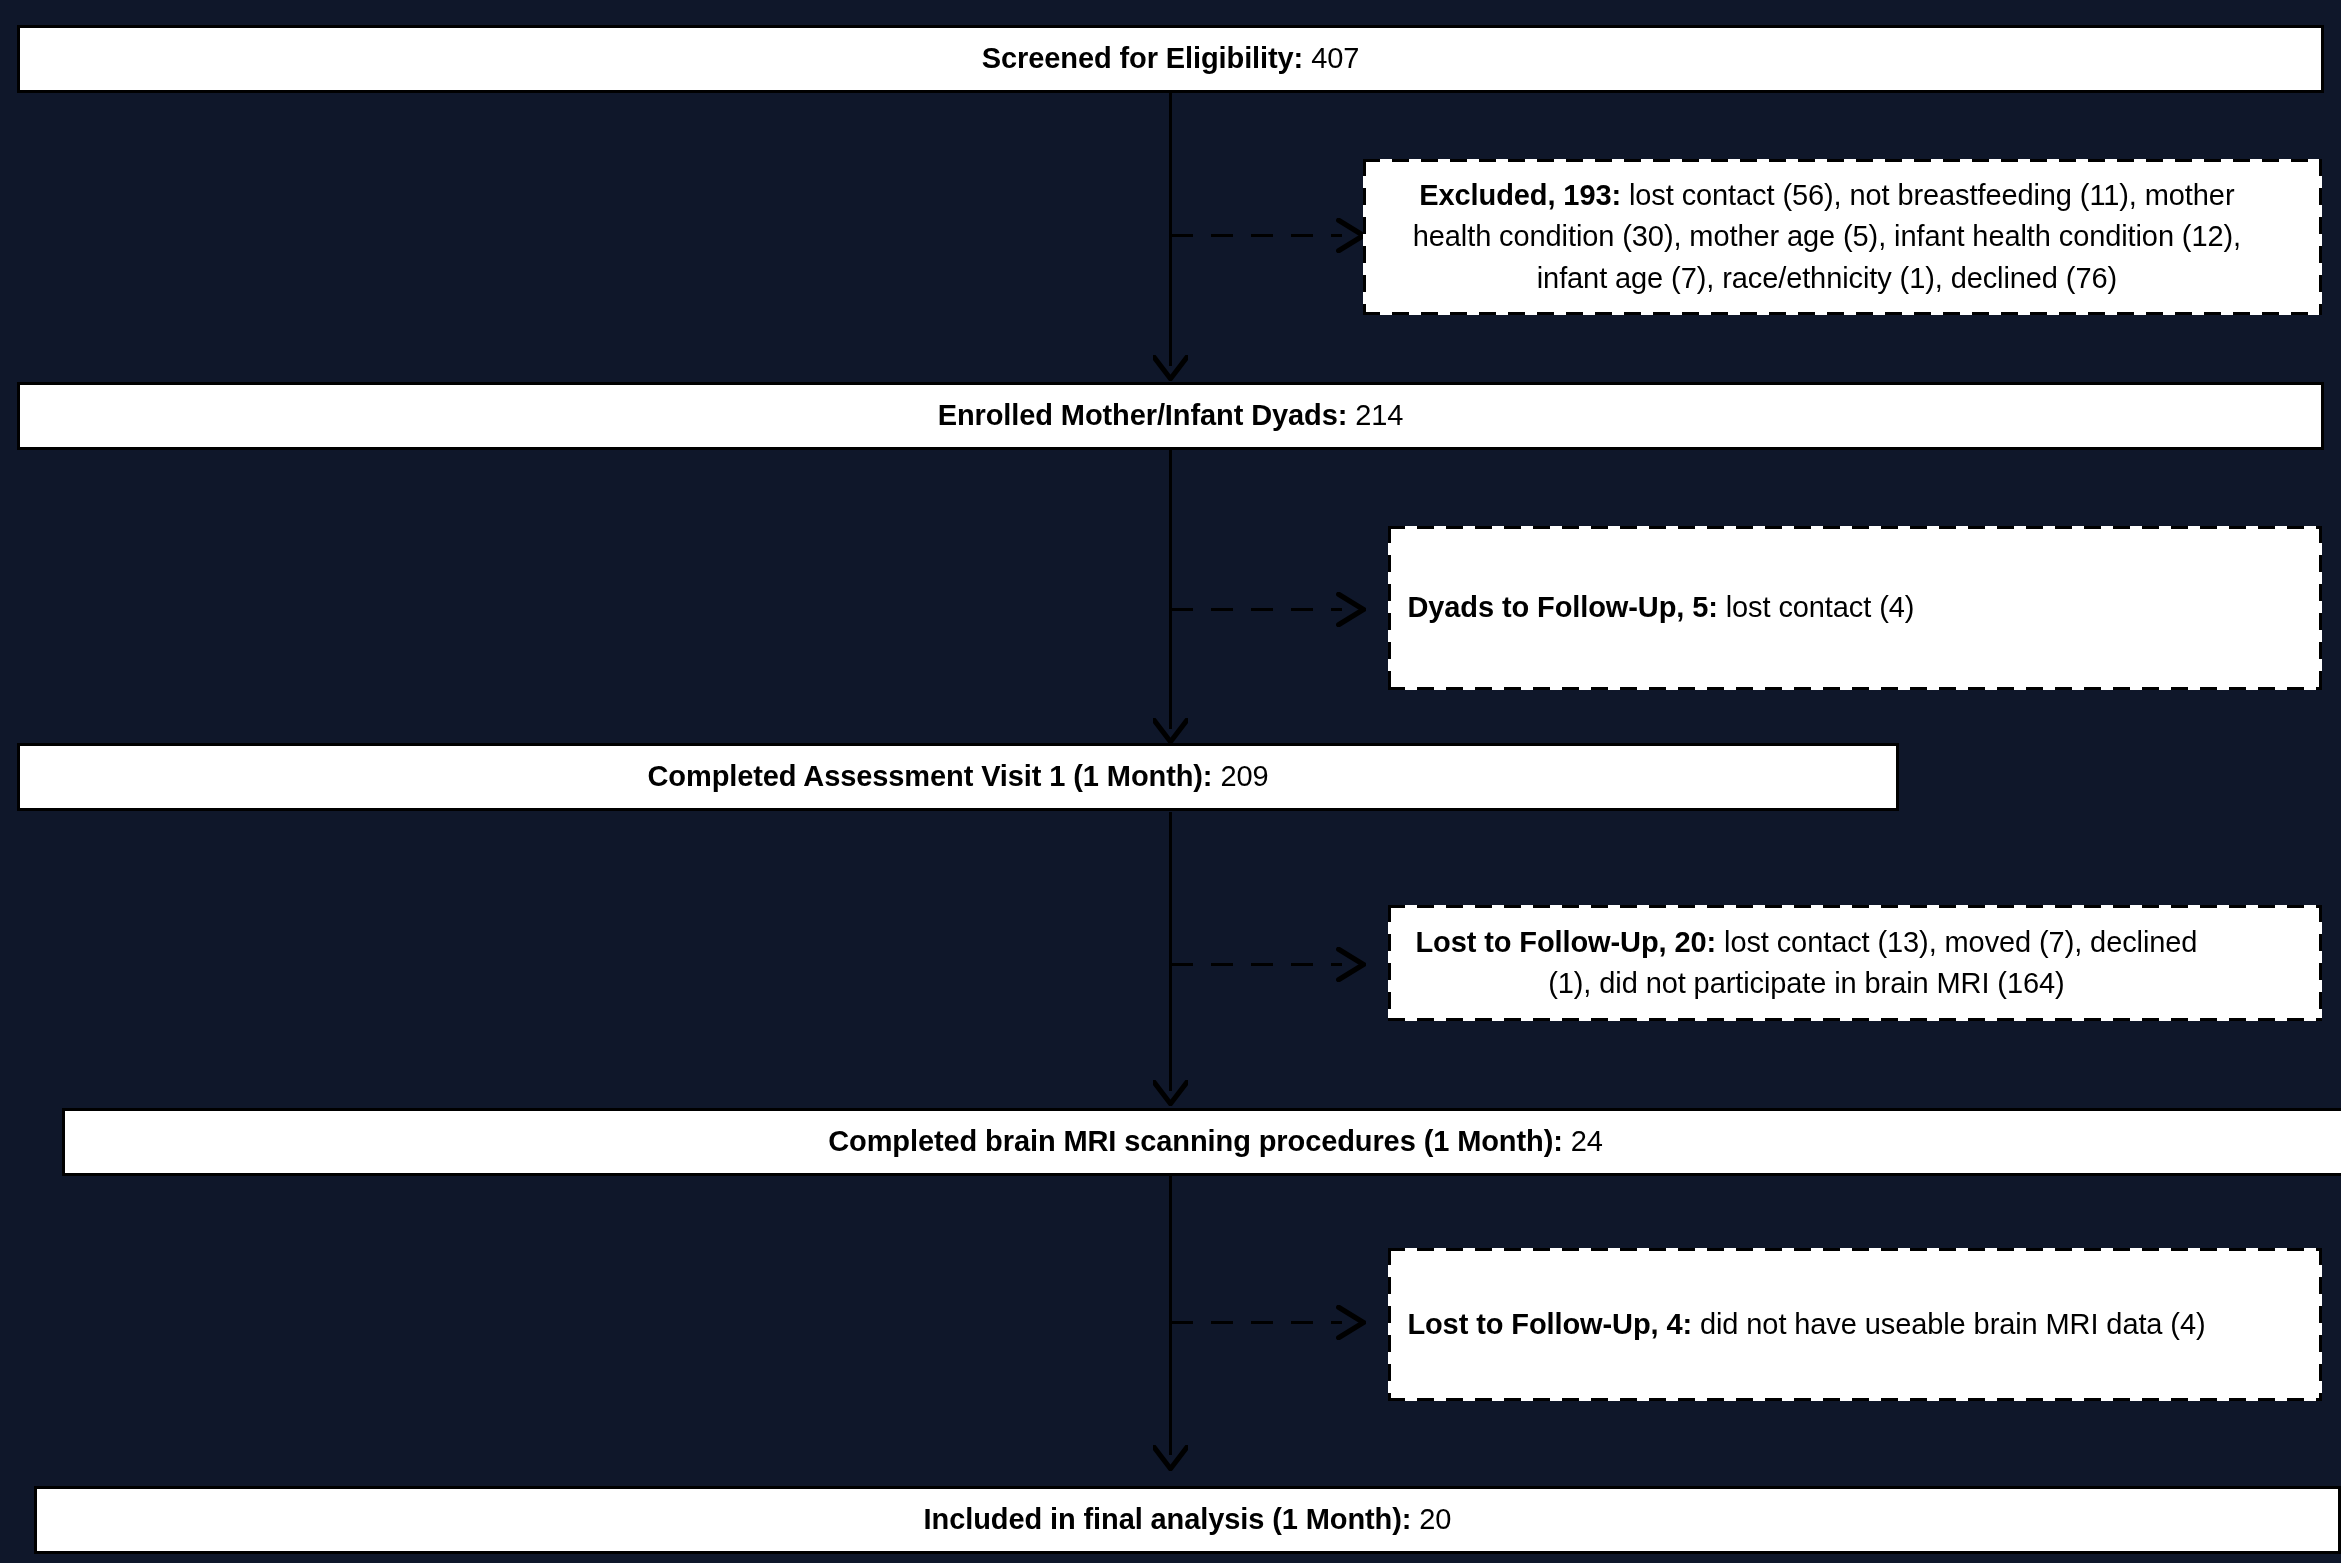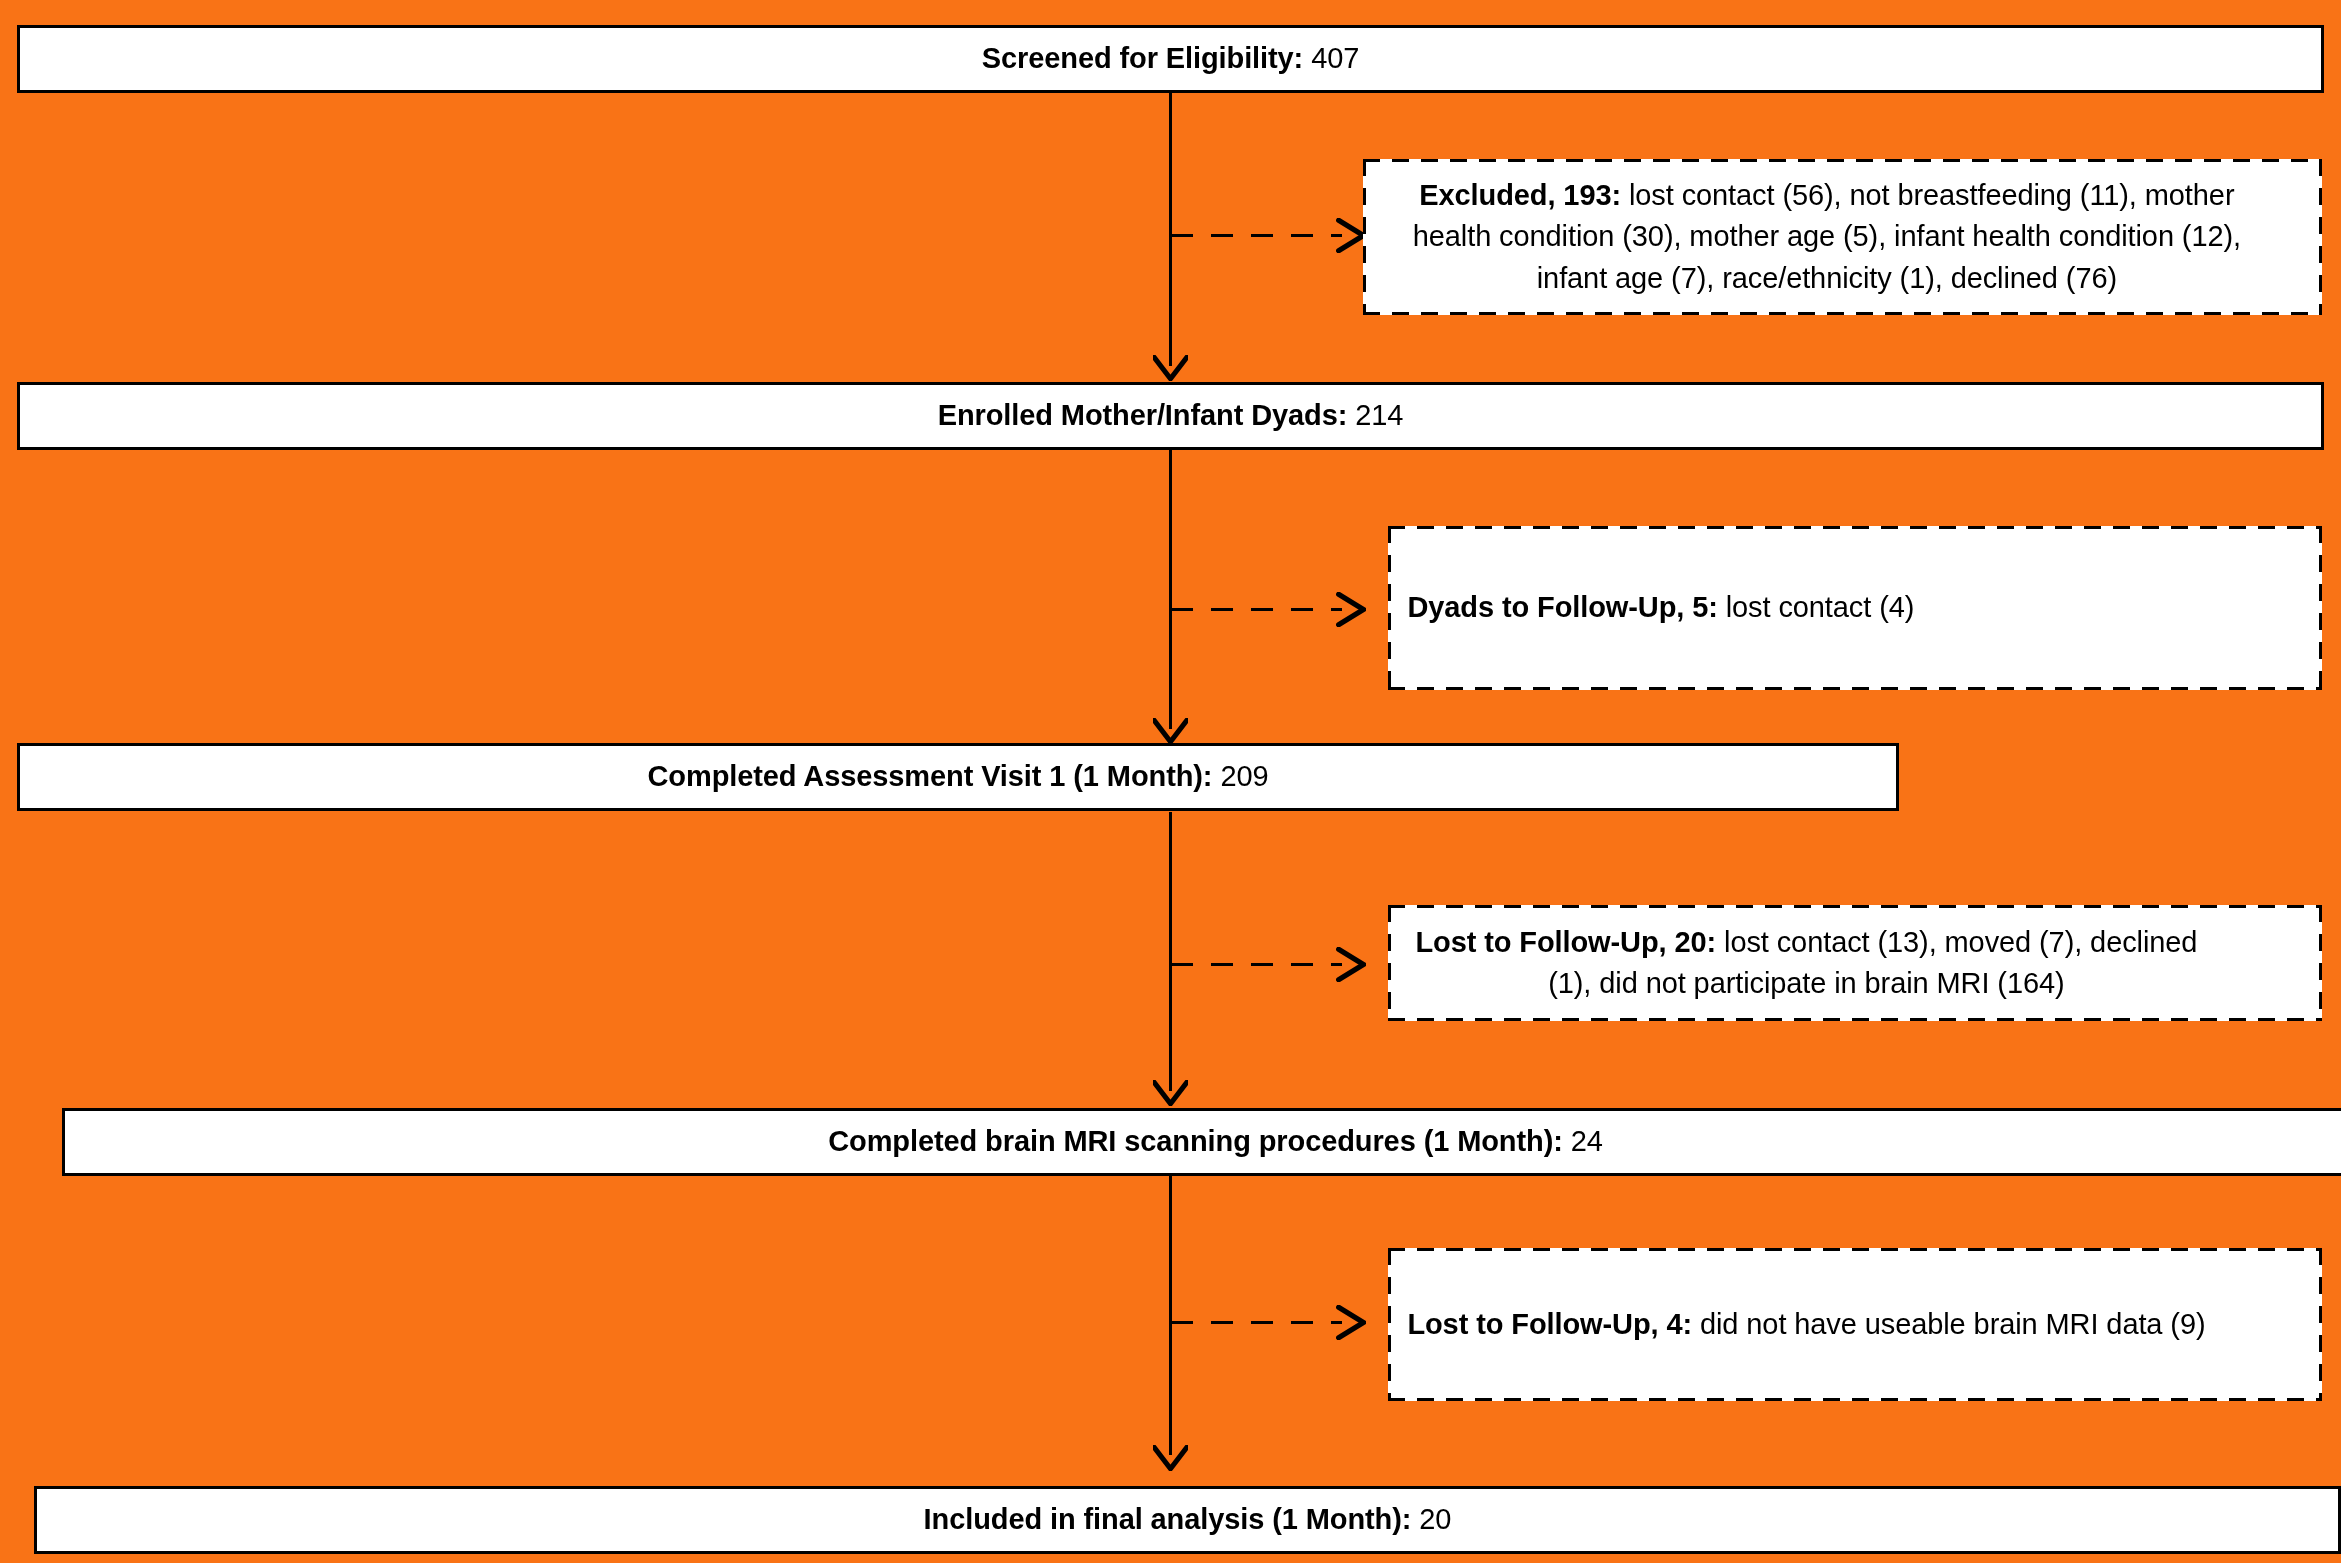--- a/index.html
+++ b/index.html
@@ -9,21 +9,21 @@
     background: #ffffff;
   }
   body {
     font-family: "Liberation Sans", sans-serif;
     color: #000000;
   }
   #canvas {
     position: relative;
     width: 2342px;
     height: 1564px;
-    background: #f97316;
+    background: #0f172a;
     overflow: hidden;
   }
 
   
   .node-box {
     position: absolute;
     box-sizing: border-box;
     border: 3.4px solid #000000;
     background: #ffffff;
     display: flex;
@@ -191,21 +191,21 @@
 
   <div class="h-dash-line" style="left:1171px; top:1321px; width:171px;"></div>
   <div class="h-arrowhead" style="left:1336px; top:1305px;">
     <svg width="30" height="35" viewBox="0 0 52 62" aria-hidden="true">
       <path d="M4 4 L48 31 L4 58" fill="none" stroke="#000" stroke-width="9" stroke-linecap="round" stroke-linejoin="miter"></path>
     </svg>
   </div>
 
   <div class="excl-box" style="left:1388px; top:1248px; width:934px; height:153px;">
     <div class="dashed-frame"></div>
-    <div class="excl-text" style="position:relative; max-width:889px; white-space:nowrap;"><span class="lbl">Lost to Follow-Up, 4:</span><span class="val"> did not have useable brain MRI data (9)</span></div>
+    <div class="excl-text" style="position:relative; max-width:889px; white-space:nowrap;"><span class="lbl">Lost to Follow-Up, 4:</span><span class="val"> did not have useable brain MRI data (4)</span></div>
   </div>
 
   <div class="node-box" style="left:34px; top:1486px; width:2307px; height:68px;">
     <div class="node-text"><span class="lbl">Included in final analysis (1 Month):</span> <span class="val">20</span></div>
   </div>
 
 </div>
 
 
 </body></html>

